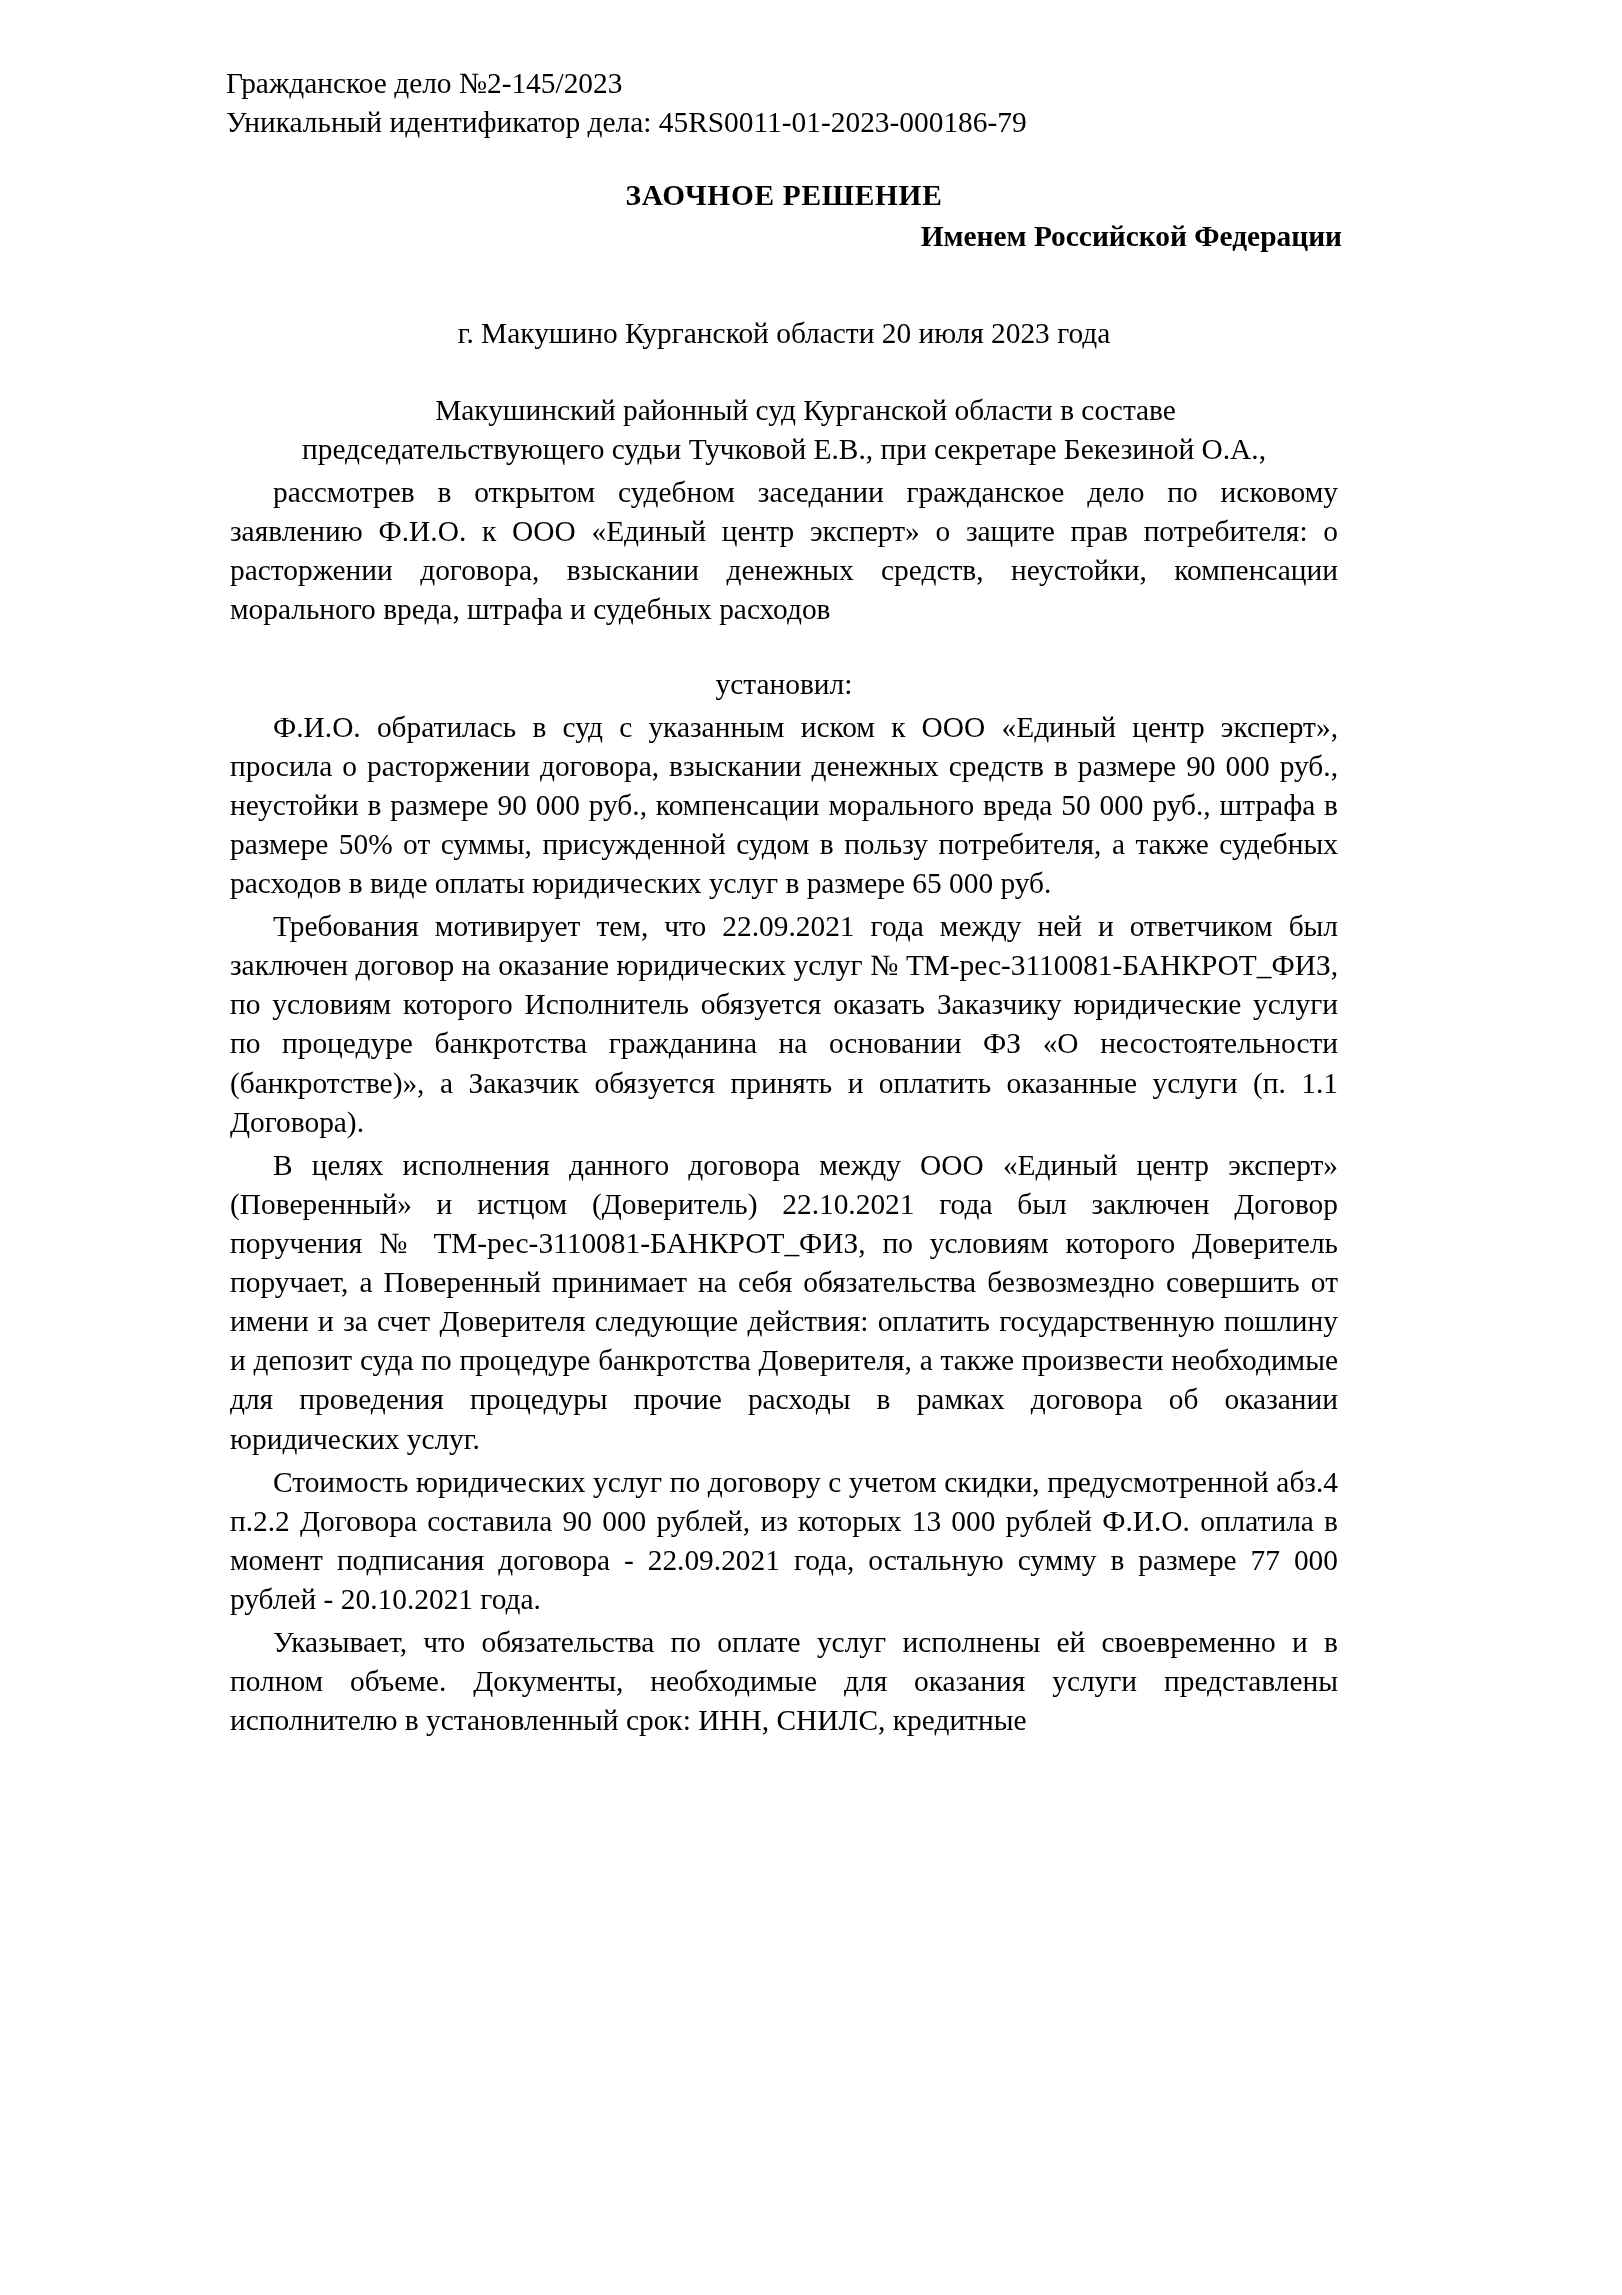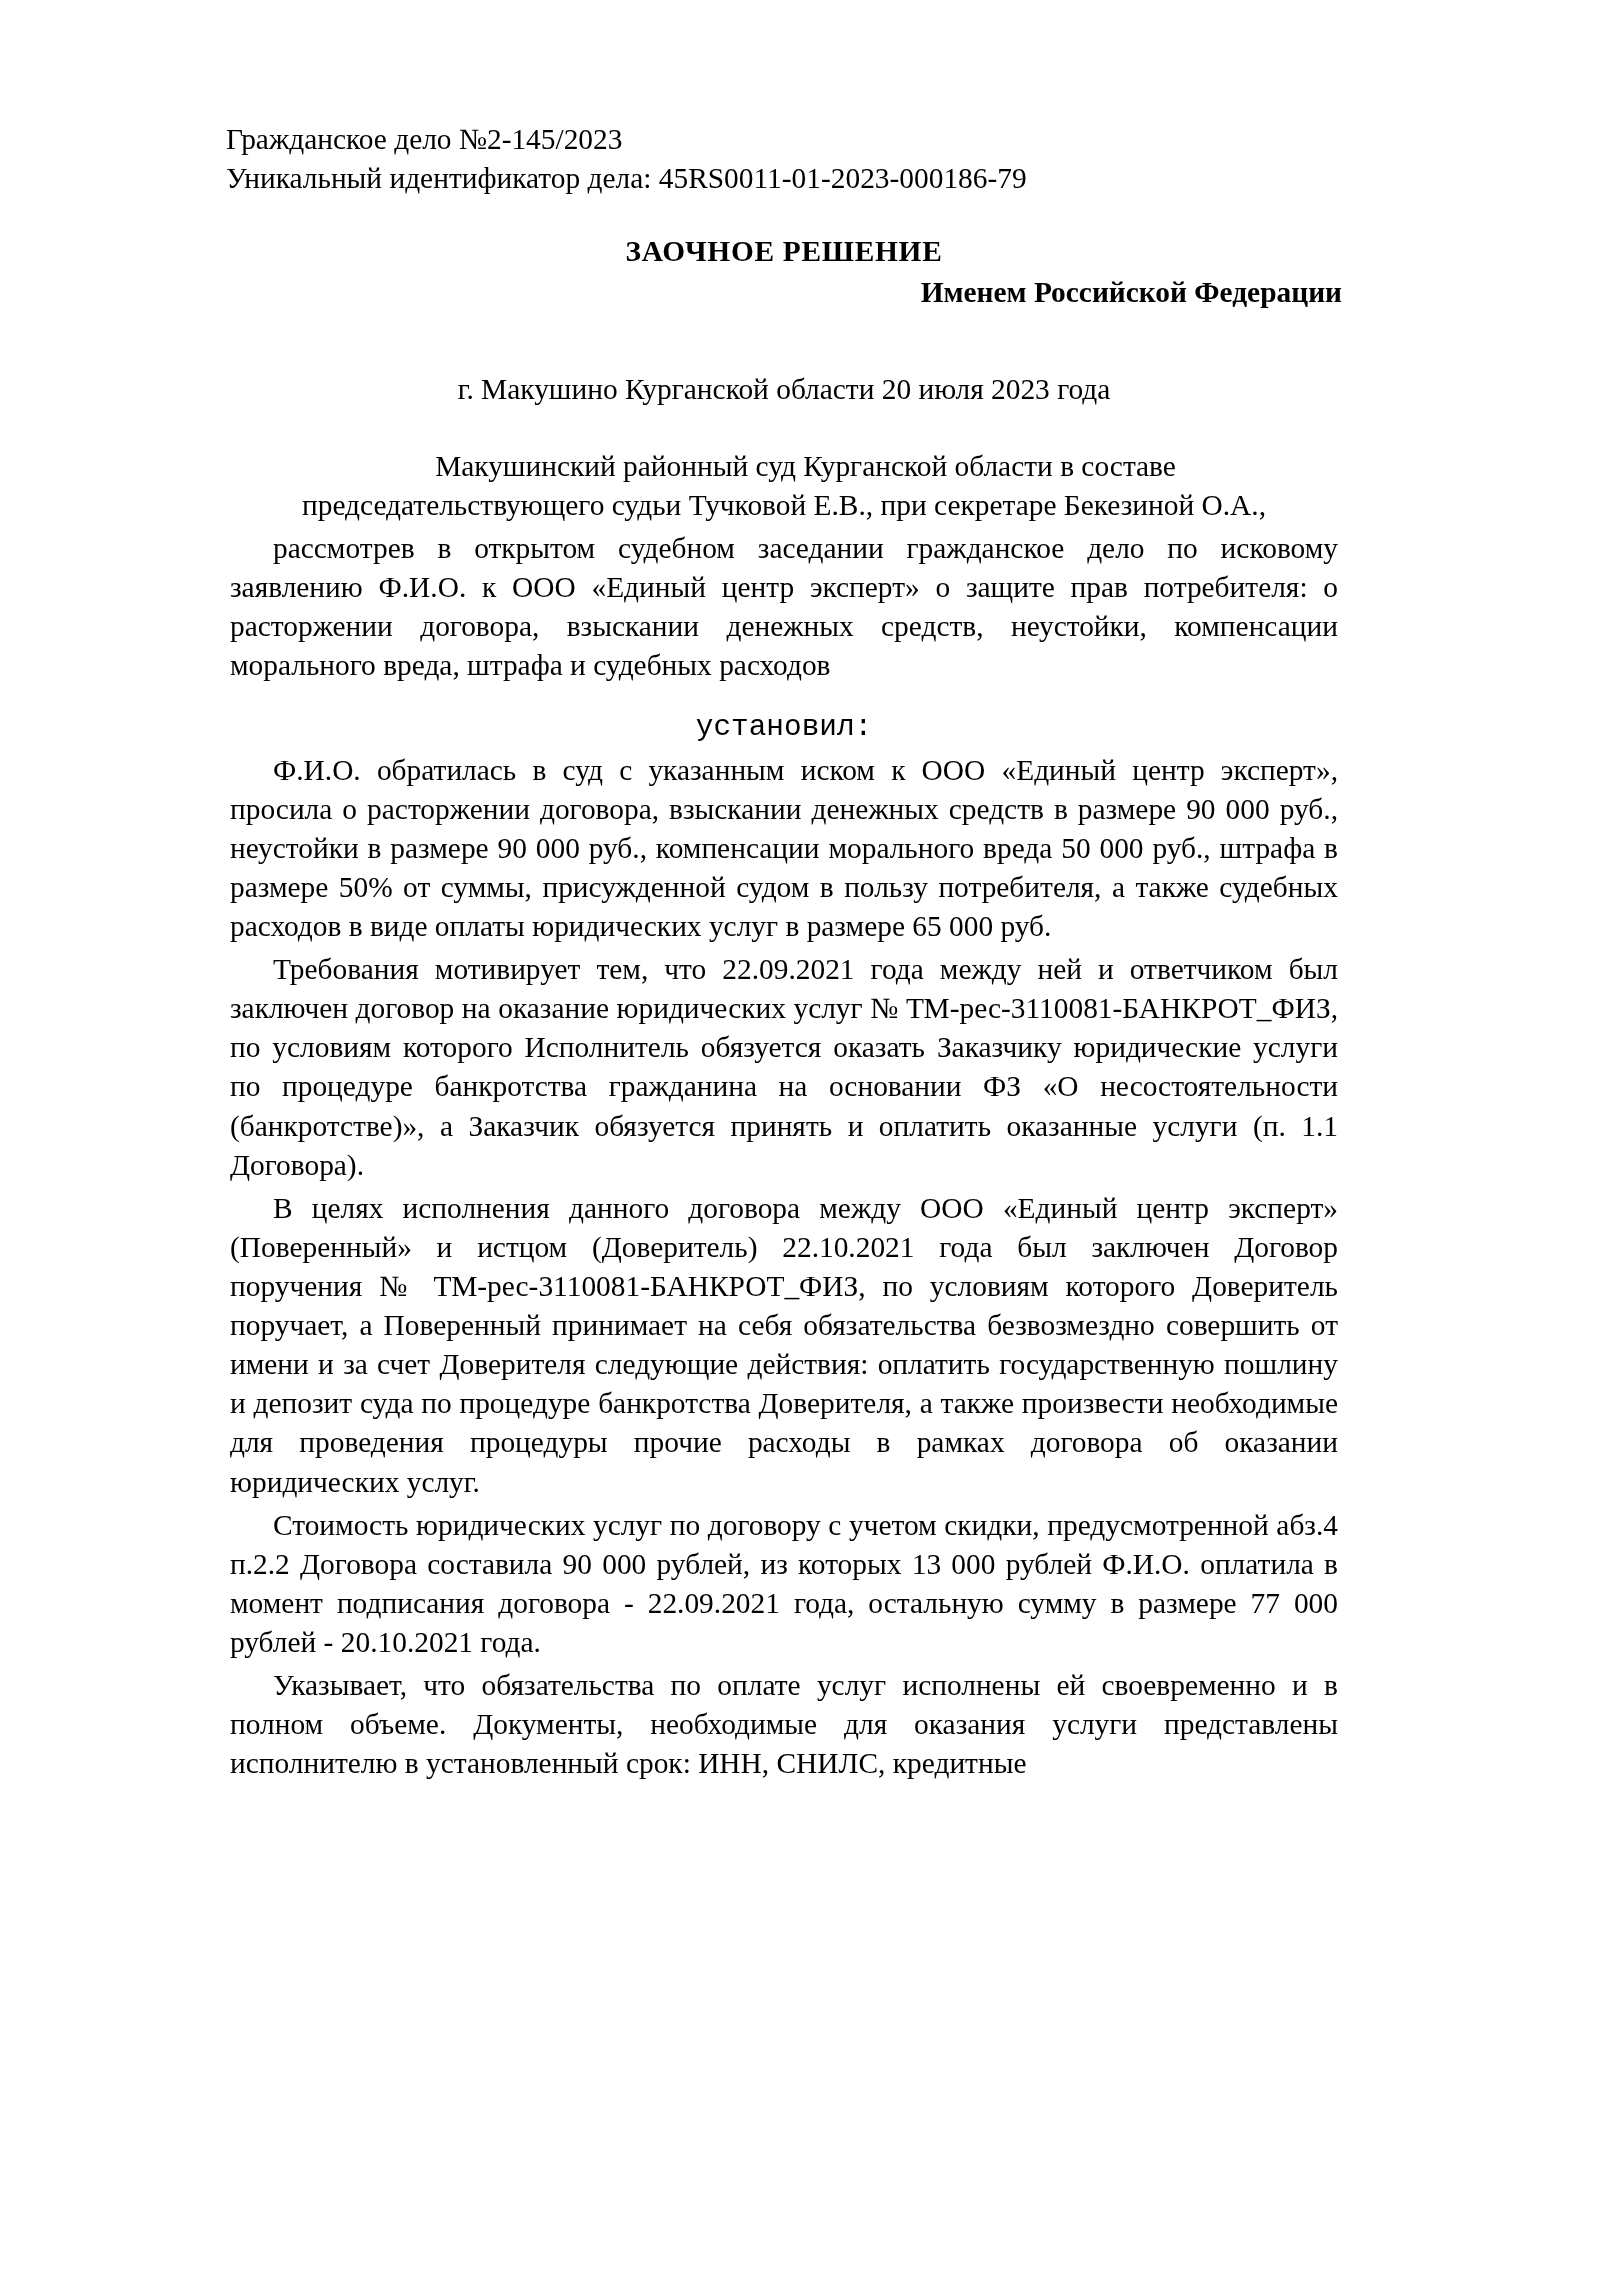--- a/index.html
+++ b/index.html
@@ -12,21 +12,21 @@
     height: 2295px;
     font-family: "Liberation Serif", "DejaVu Serif", serif;
     color: #000000;
     -webkit-font-smoothing: antialiased;
   }
   .page {
     position: relative;
     width: 1538px;
     height: 2295px;
     box-sizing: border-box;
-    padding: 120px 196px 79px 226px;
+    padding: 64px 196px 79px 226px;
   }
   .doc-body {
     font-size: 29.4px;
     line-height: 1.33;
   }
   .header-line {
     font-size: 29.4px;
     line-height: 1.33;
     white-space: nowrap;
   }
@@ -54,22 +54,21 @@
     text-indent: 43px;
   }
   p.just {
     margin: 4px;
     text-align: justify;
     text-indent: 43px;
     text-justify: inter-word;
   }
   .ustanovil {
     text-align: center;
-    margin-top: 22px;
-    font-family: Liberation Mono, monospace;
+    margin-top: 35px;
   }
   .section-first {
     margin-top: 39px;
   }
 </style>
 </head>
 <body>
 
 <div class="page">
 

